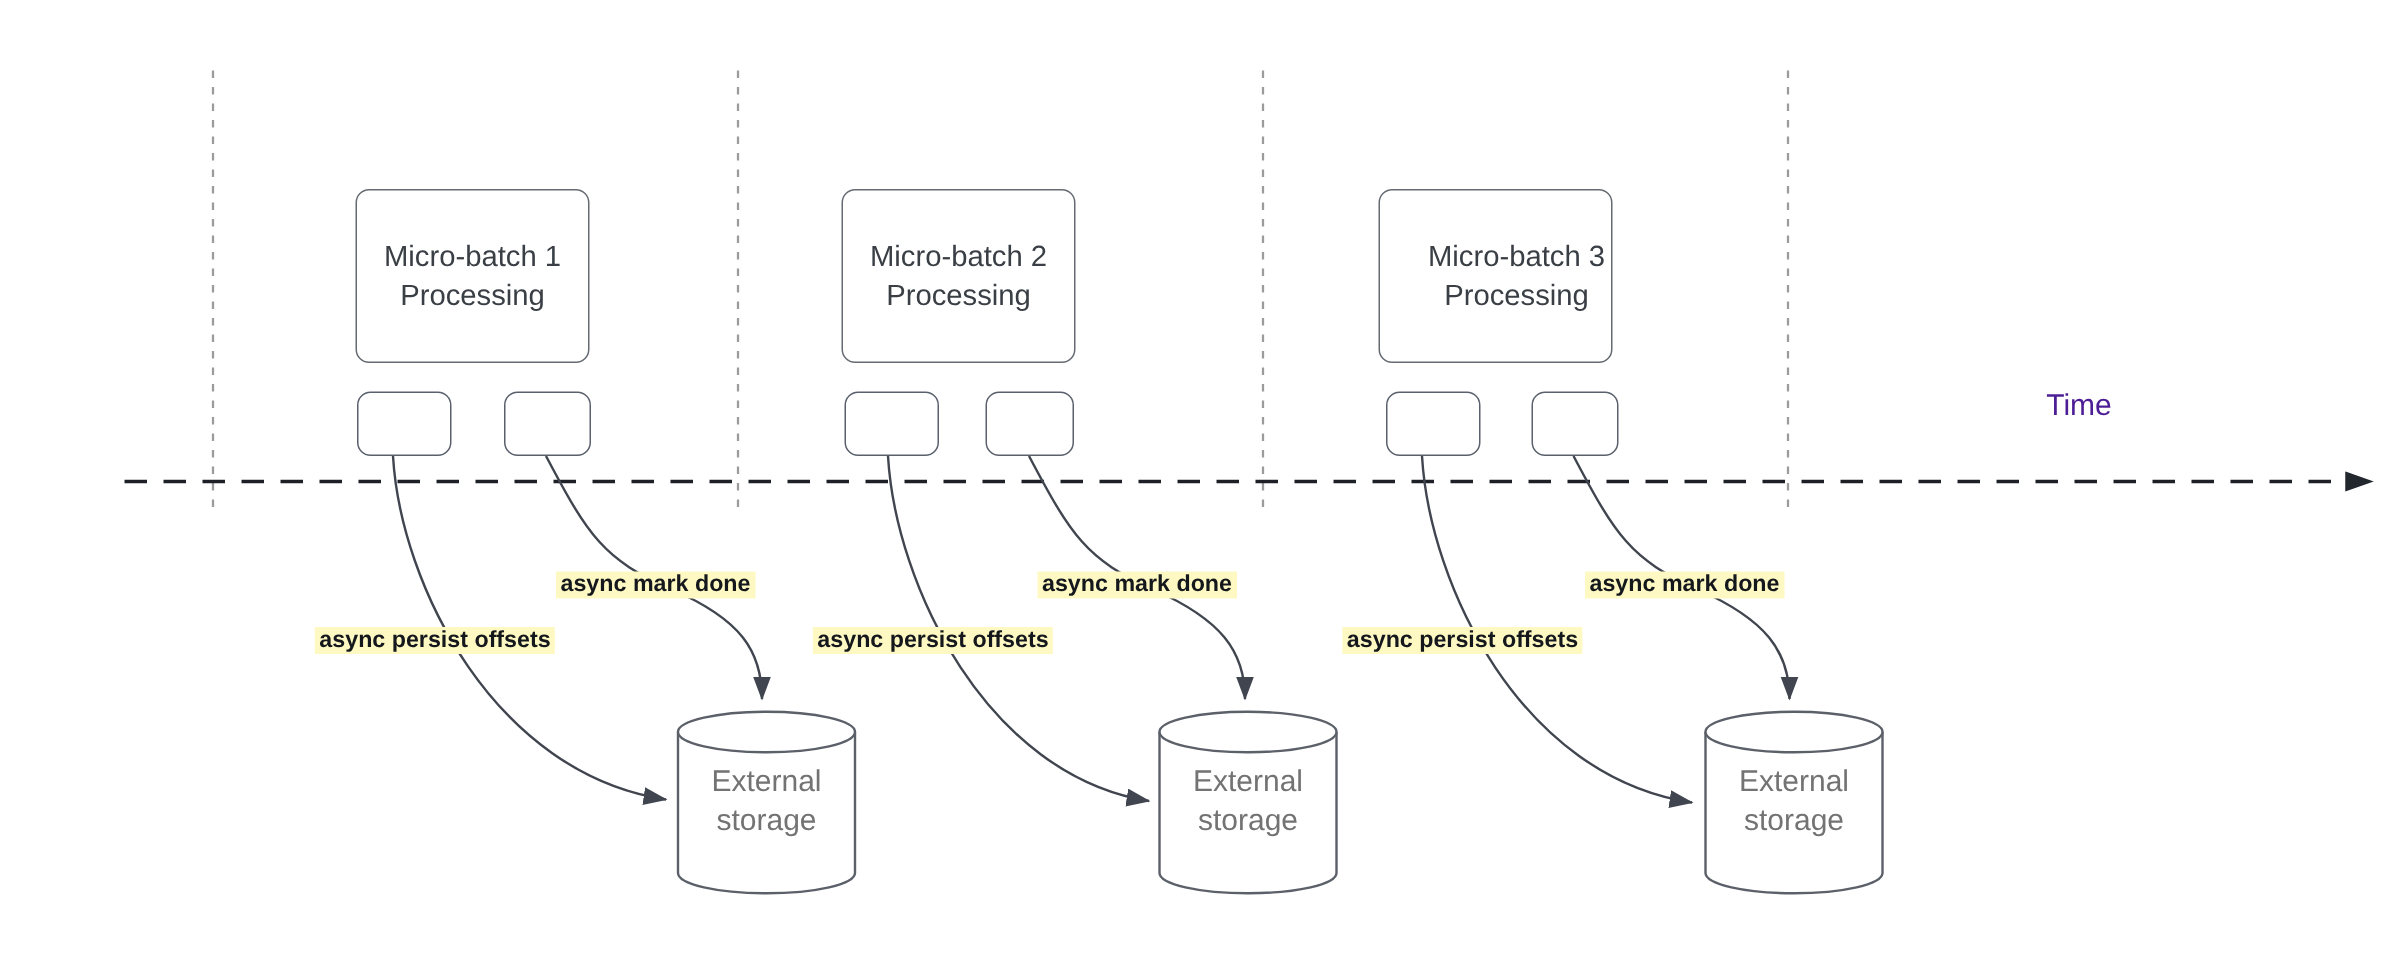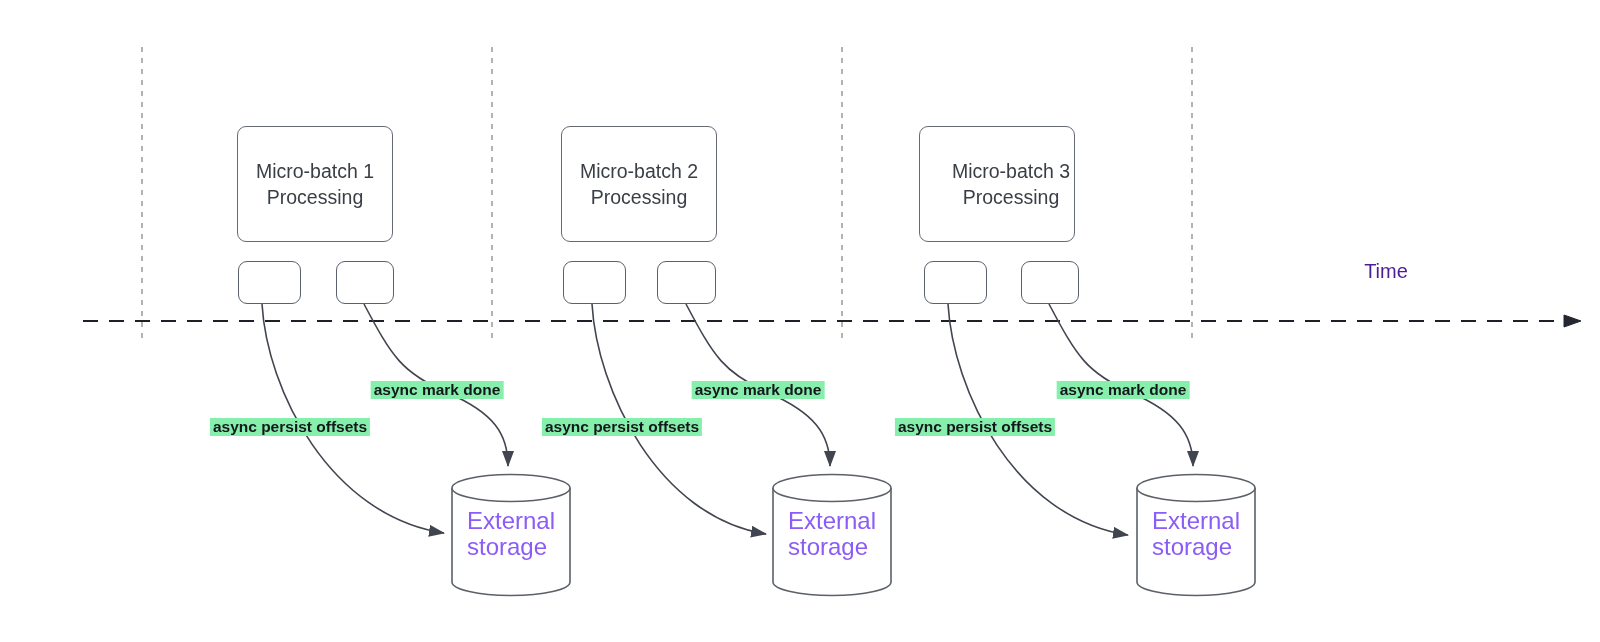--- a/index.html
+++ b/index.html
@@ -39,30 +39,30 @@
     background: #ffffff;
     box-sizing: border-box;
   }
   .arrow-label {
     position: absolute;
     transform: translate(-50%, -50%);
     white-space: nowrap;
     font-weight: bold;
     font-size: 15.5px;
     color: #14171c;
-    background: #86efac;
+    background: #fef9c3;
     padding: 0 3px;
   }
   .storage-label {
     position: absolute;
     transform: translate(-50%, -50%);
-    text-align: left;
-    font-size: 24px;
+    text-align: center;
+    font-size: 20px;
     line-height: 26px;
-    color: #8b5cf6;
+    color: #737373;
     white-space: nowrap;
   }
   .time-label {
     position: absolute;
     transform: translate(-50%, -50%);
     font-size: 20px;
     color: #4c1d95;
     white-space: nowrap;
   }
 </style>

